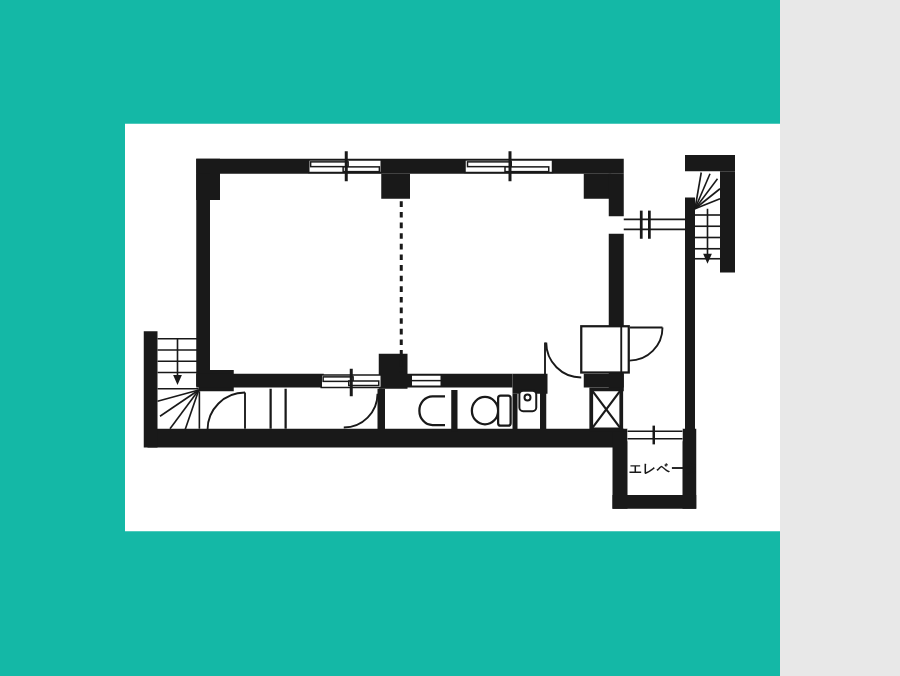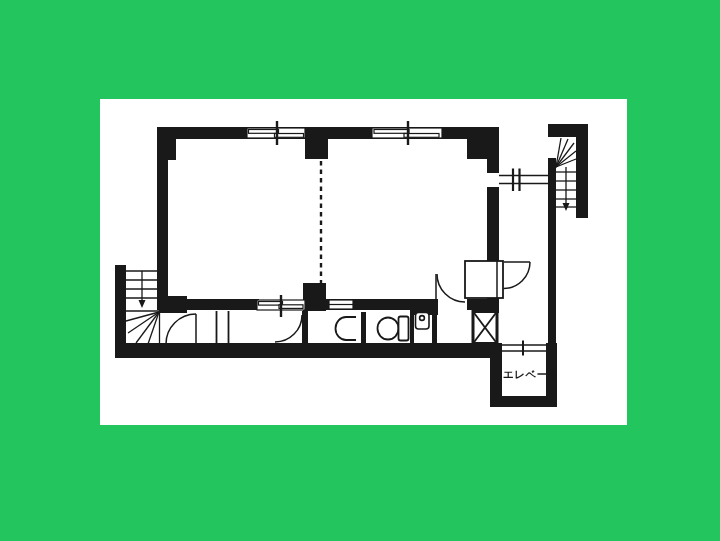--- a/index.html
+++ b/index.html
@@ -1,19 +1,19 @@
 <!DOCTYPE html>
 <html><head>
 <meta charset="utf-8">
 <style>
   html,body{margin:0;padding:0;background:#e8e8e8;}
   .stage{
     position:relative;
-    width:720px;height:541px;
-    background:#22c55e;
+    width:624px;height:541px;
+    background:#14b8a6;
     overflow:hidden;
     font-family:"DejaVu Sans", sans-serif;
   }
   svg{display:block;}
   text.plan-label{
     font-family:"DejaVu Sans", sans-serif;
     font-size:10.5px;
     font-weight:600;
     letter-spacing:0.5px;
   }

